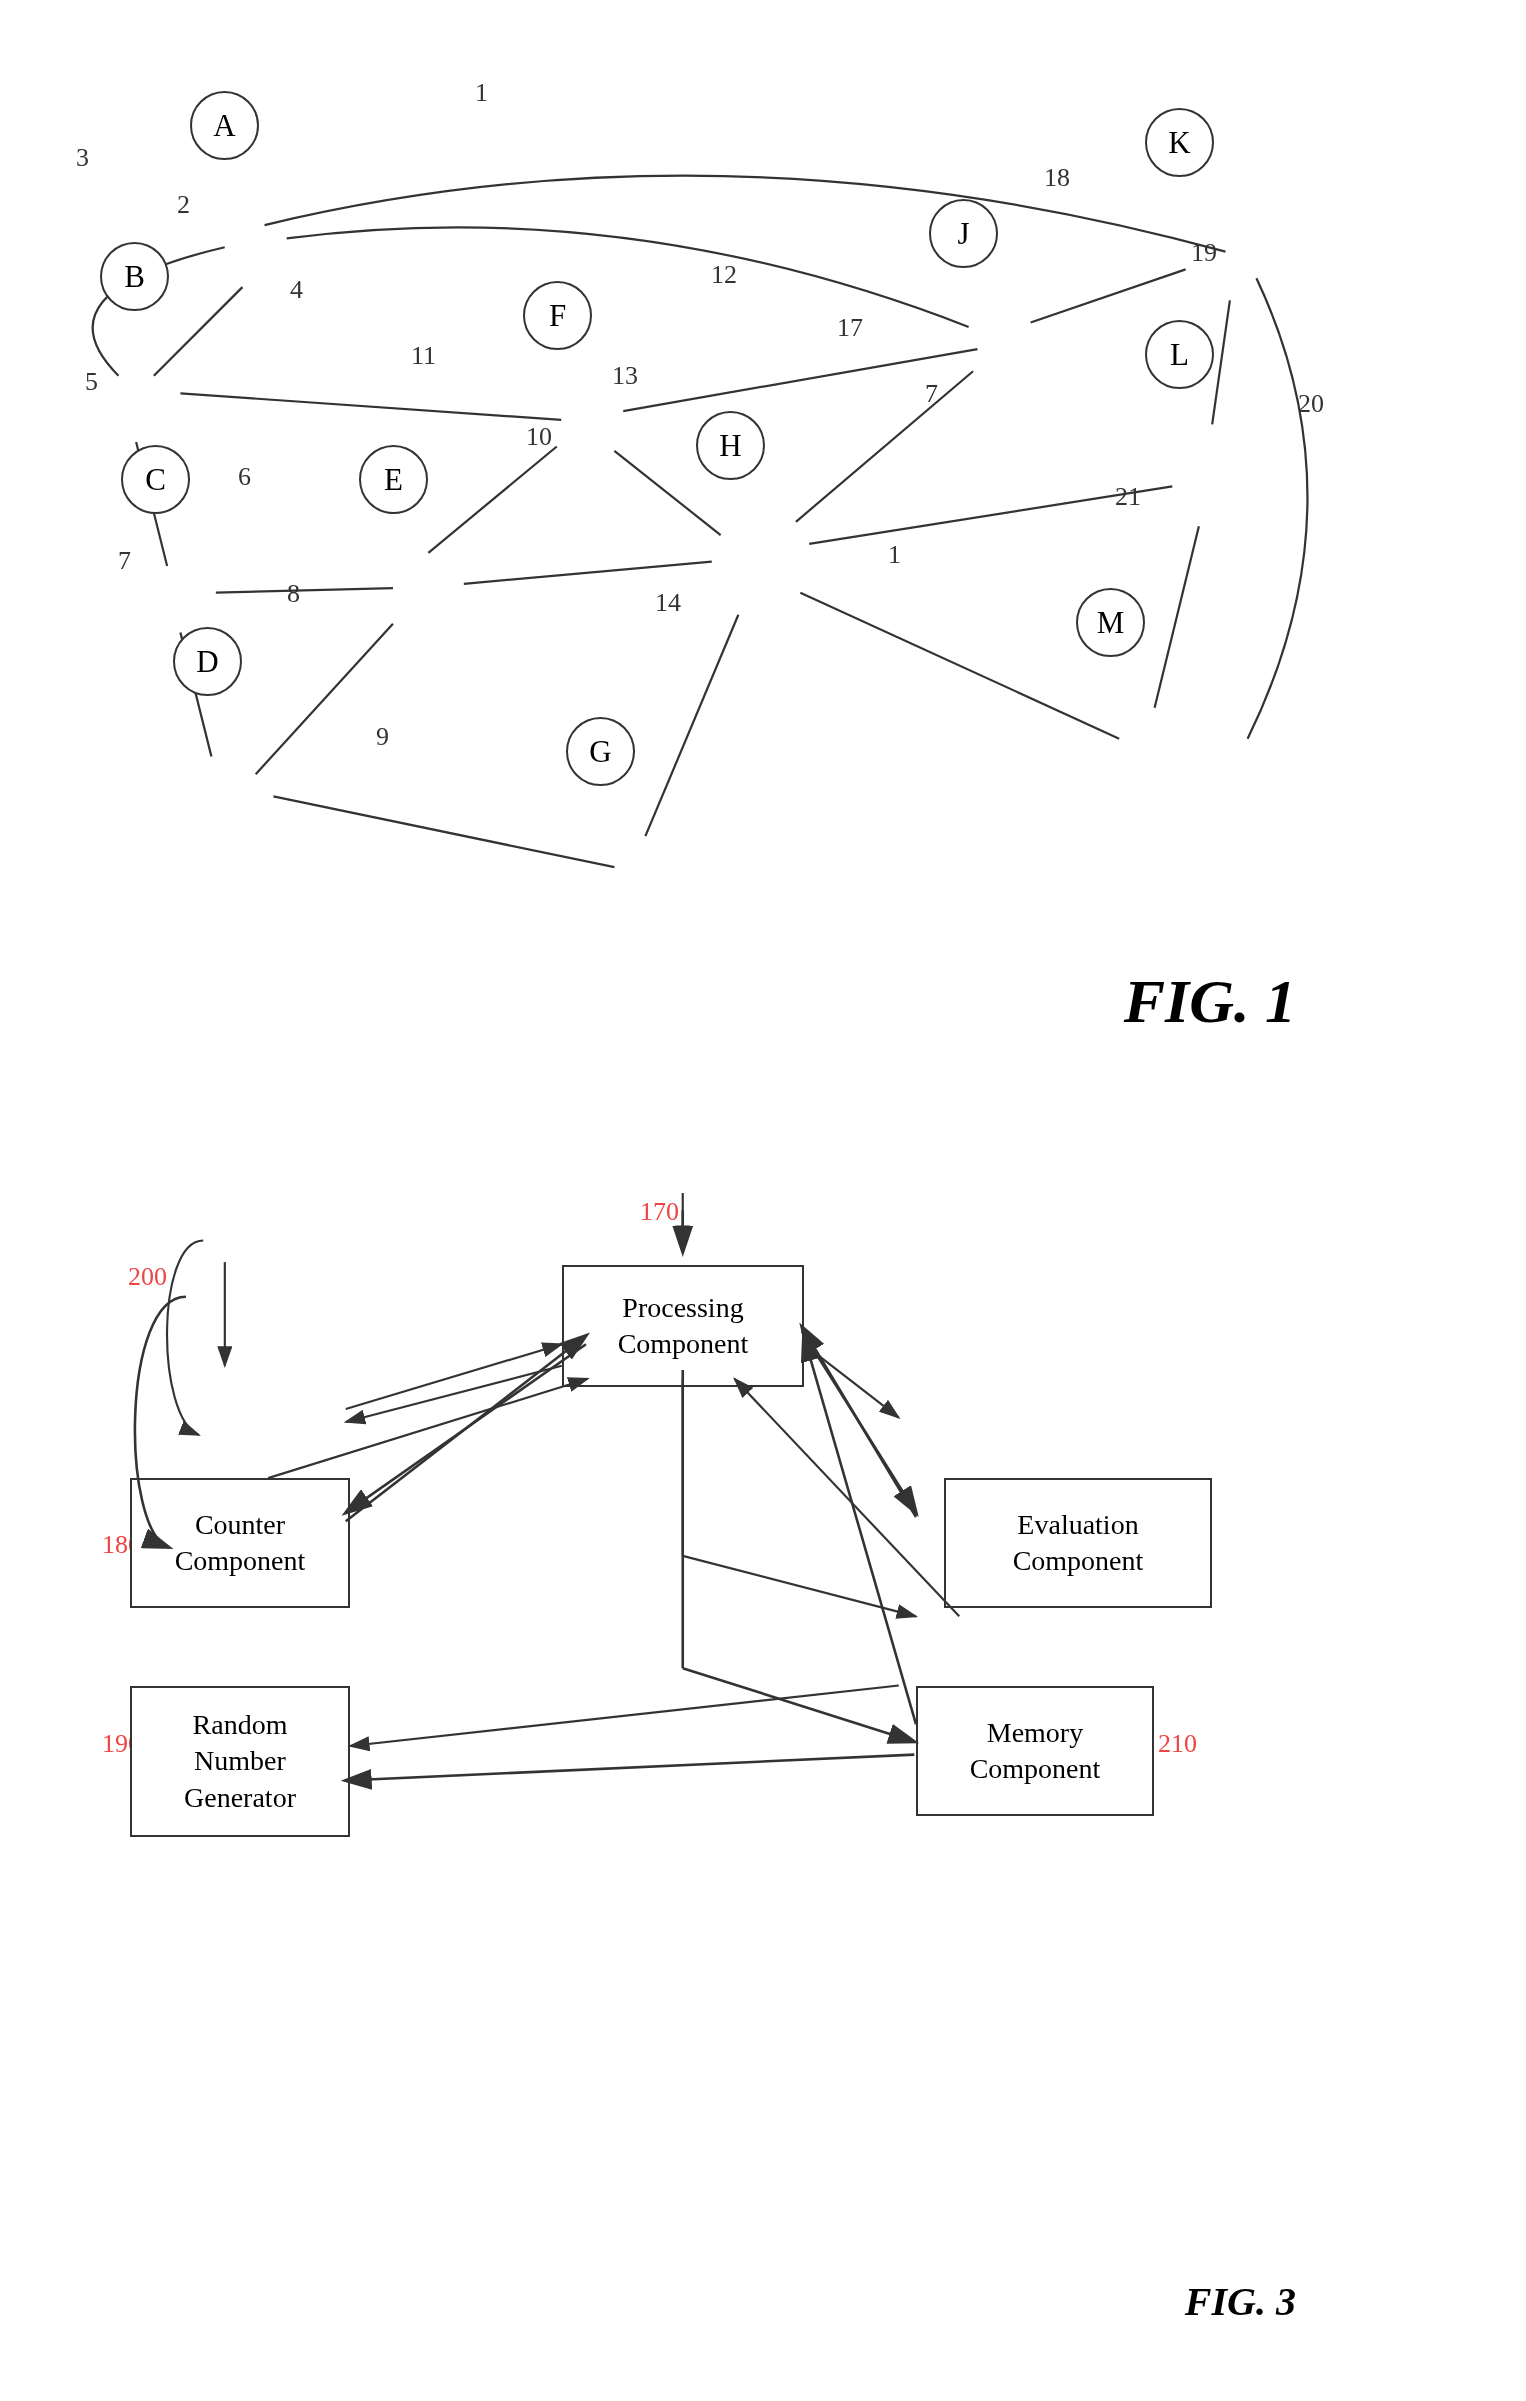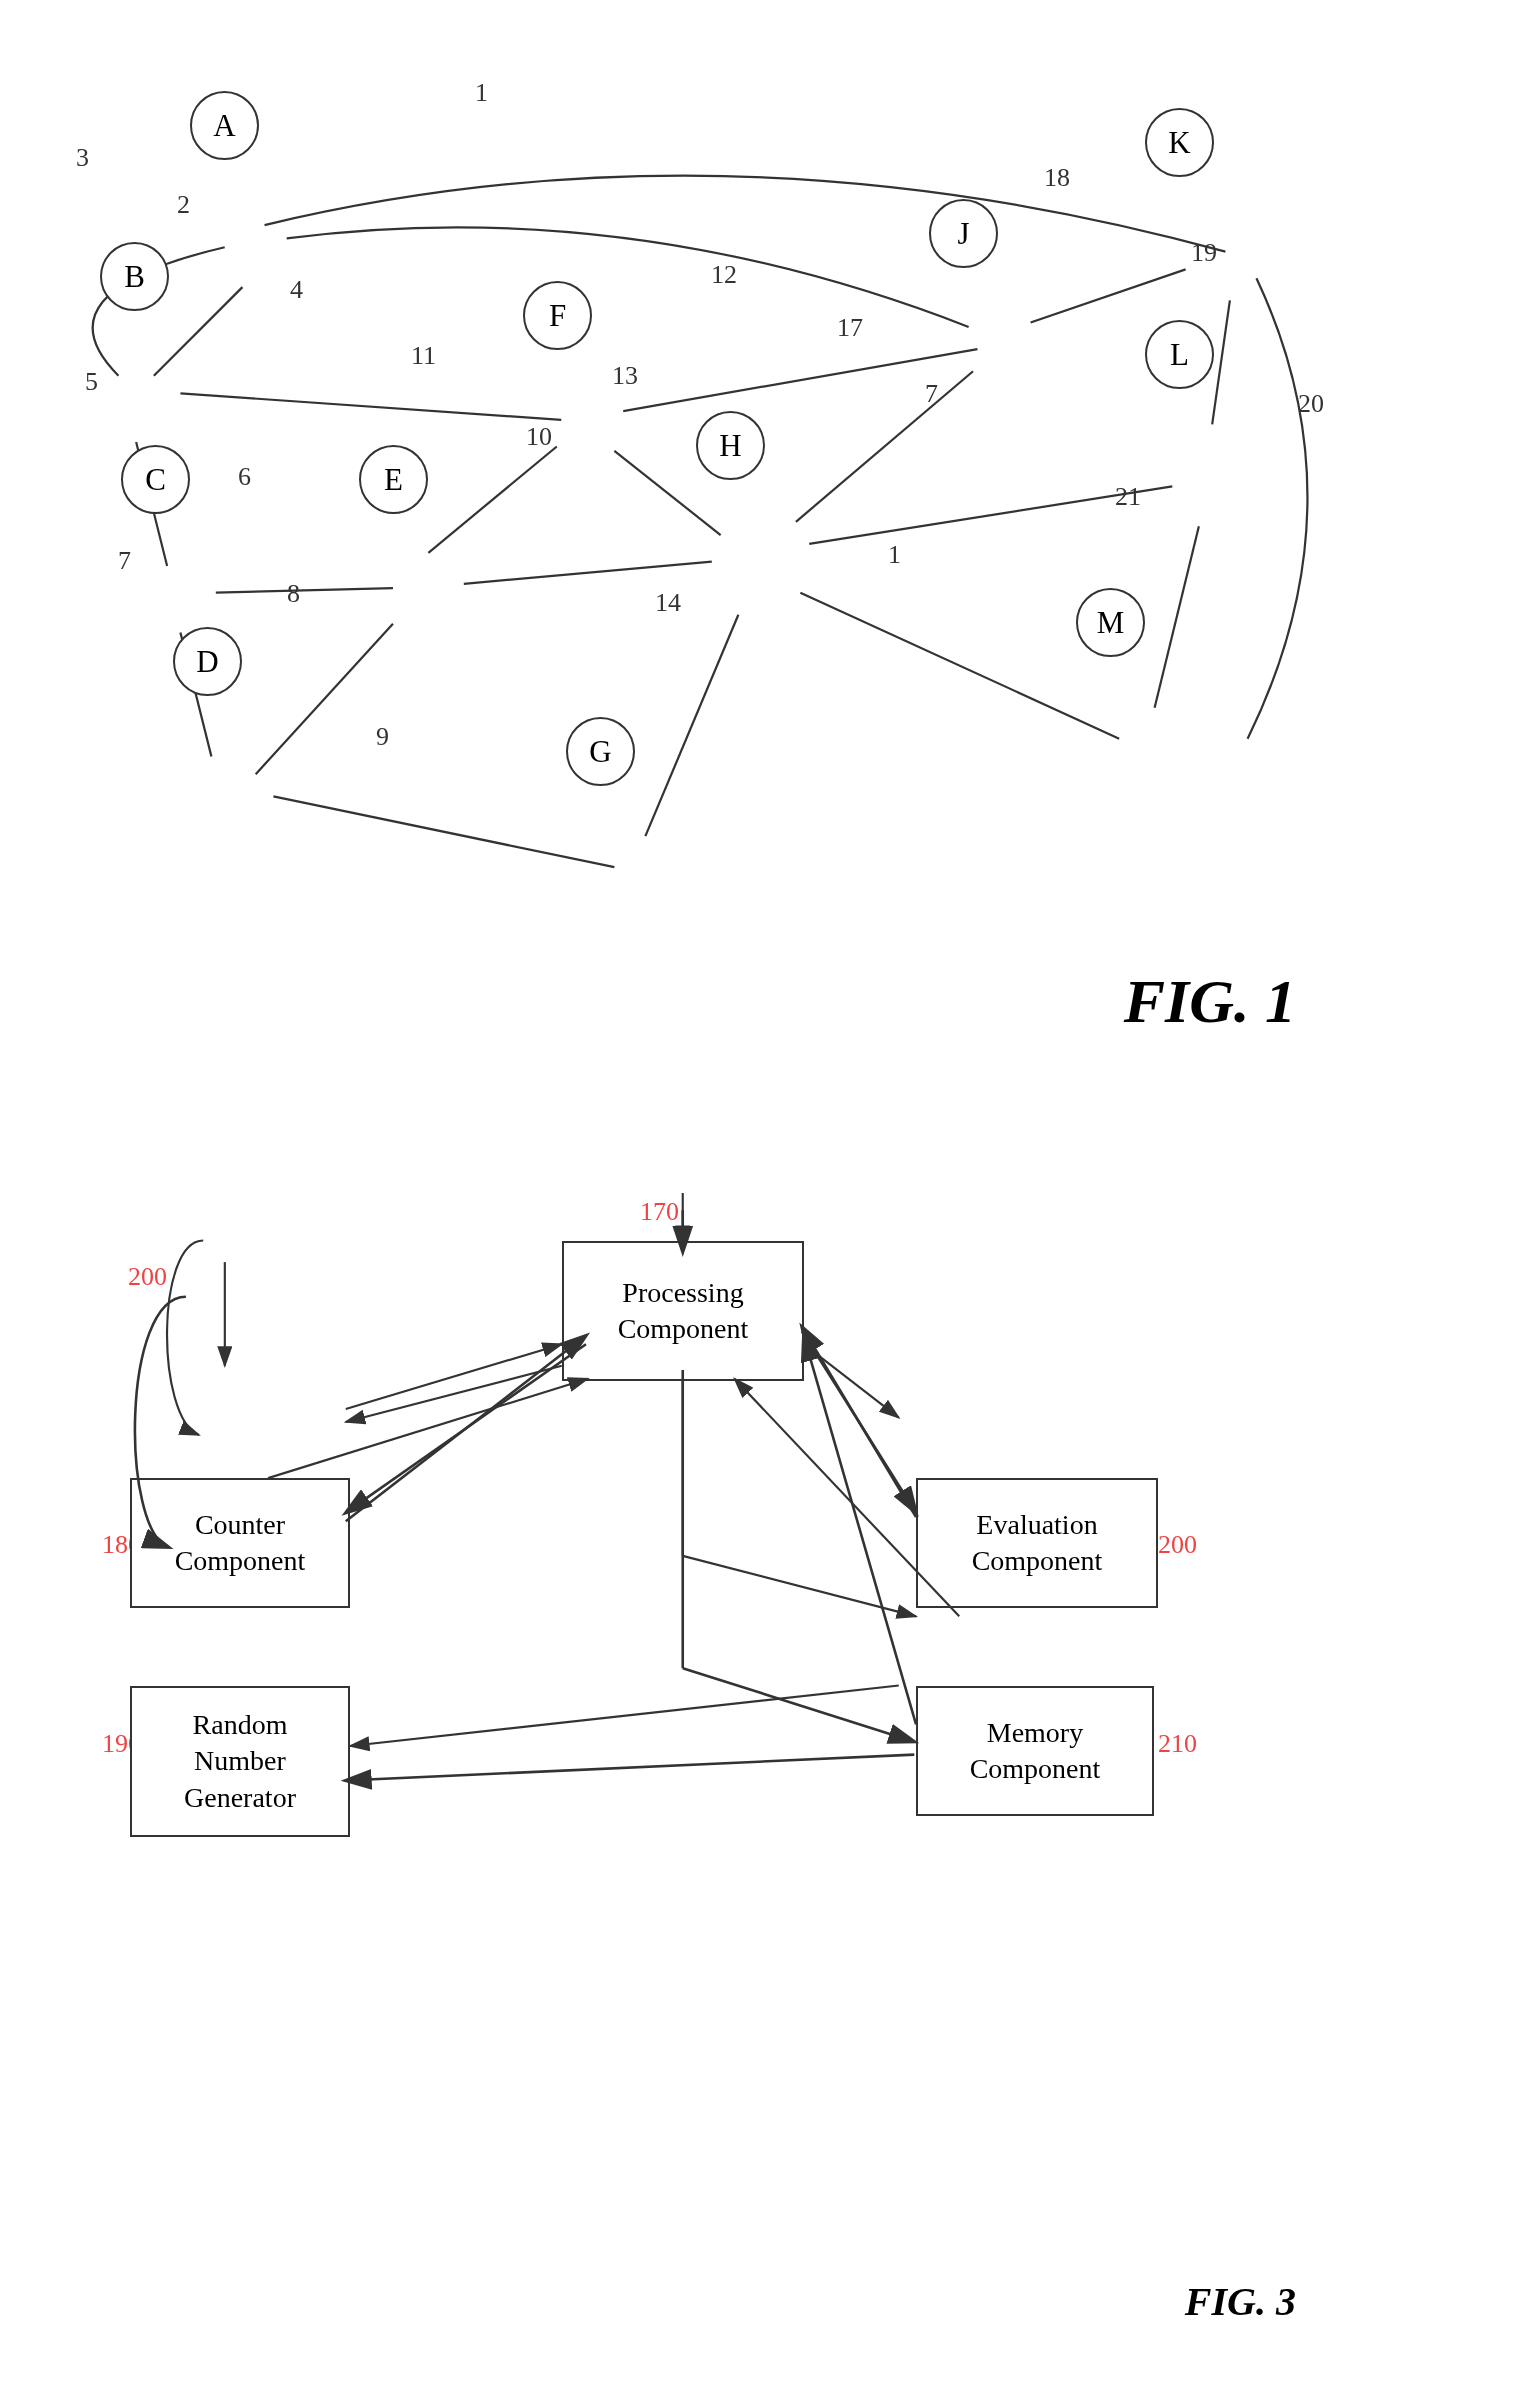--- a/index.html
+++ b/index.html
@@ -270,33 +270,33 @@
 
     </svg>
 
     <span class="block-label" style="left:76px; top:69px; font-size:26px;">200</span>
     <span class="block-label" style="left:588px; top:4.3px; font-size:26px;">170</span>
     <span class="block-label" style="left:50px; top:337px; font-size:26px;">180</span>
     <span class="block-label" style="left:50px; top:536px; font-size:26px;">190</span>
     <span class="block-label" style="left:1106px; top:337px; font-size:26px;">200</span>
     <span class="block-label" style="left:1106px; top:536px; font-size:26px;">210</span>
 
-    <div class="block-box" style="left:510px; top:48px; width:242px; height:140px; font-size:28px;">
+    <div class="block-box" style="left:510px; top:72px; width:242px; height:122px; font-size:28px;">
       <span>Processing<br>Component</span>
     </div>
 
     <div class="block-box" style="left:78px; top:285px; width:220px; height:130px; font-size:28px;">
       <span>Counter<br>Component</span>
     </div>
 
     <div class="block-box" style="left:78px; top:493px; width:220px; height:151px; font-size:28px;">
       <span>Random<br>Number<br>Generator</span>
     </div>
 
-    <div class="block-box" style="left:864px; top:285px; width:242px; height:130px; font-size:28px;">
+    <div class="block-box" style="left:892px; top:285px; width:268px; height:130px; font-size:28px;">
       <span>Evaluation<br>Component</span>
     </div>
 
     <div class="block-box" style="left:864px; top:493px; width:238px; height:130px; font-size:28px;">
       <span>Memory<br>Component</span>
     </div>
 
     <div class="fig3-title">FIG. 3</div>
   </div>
 

